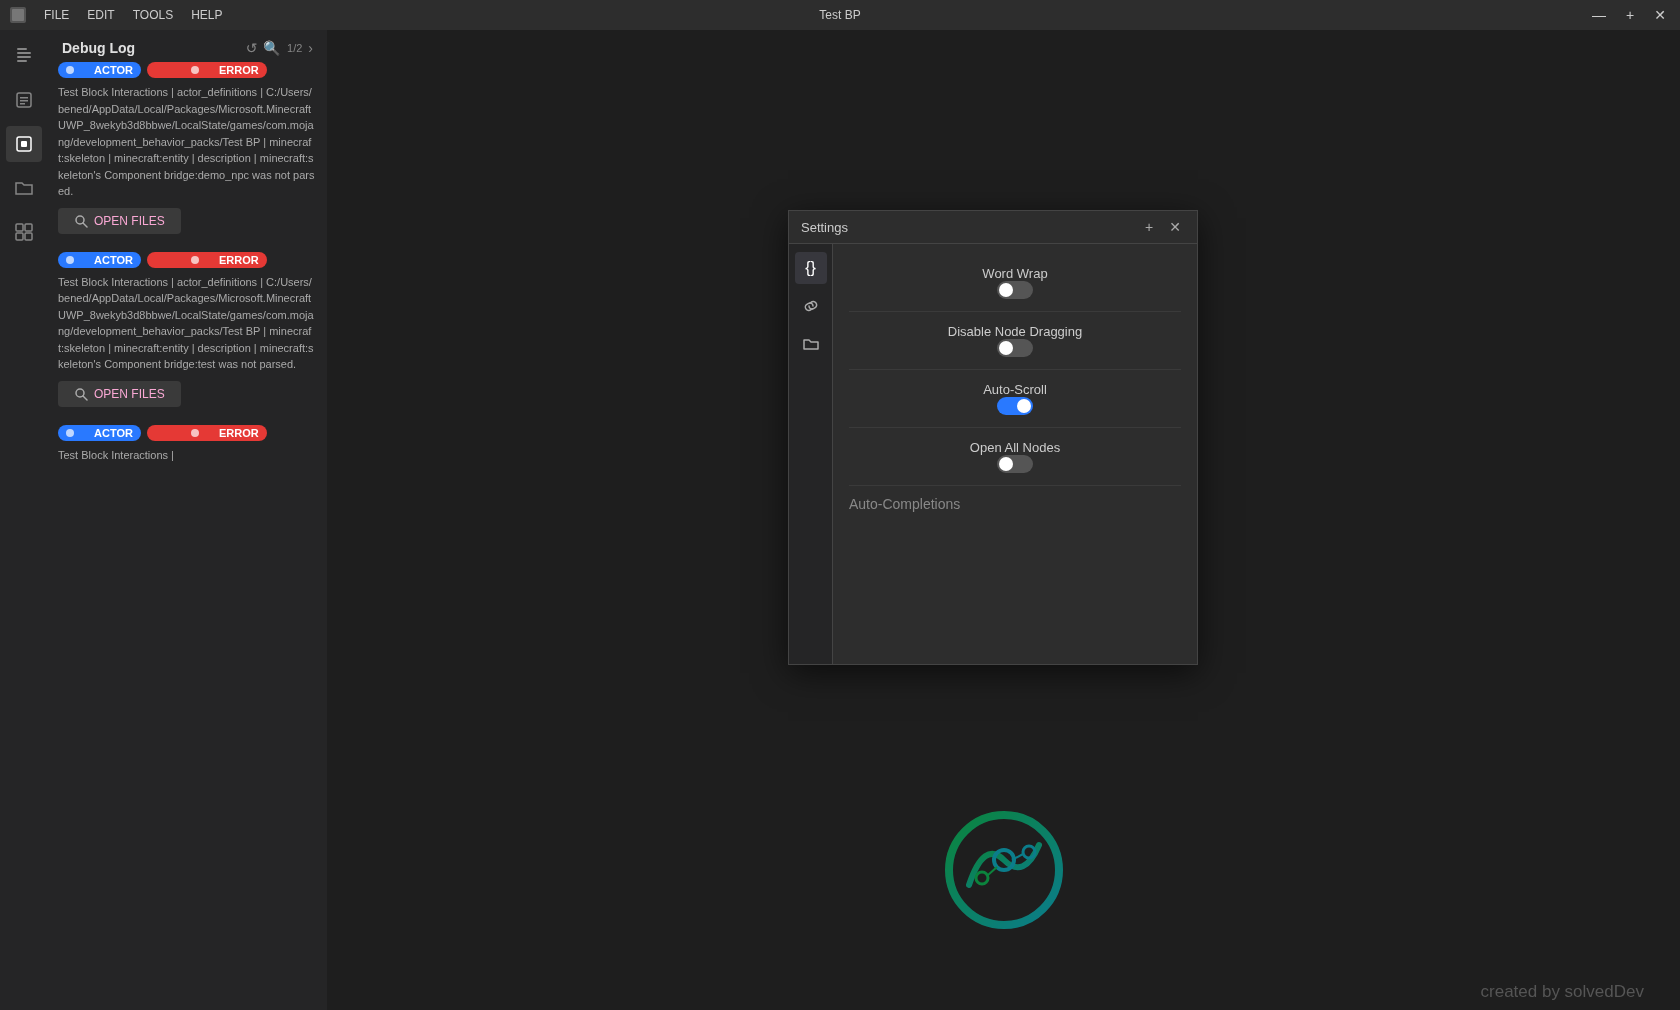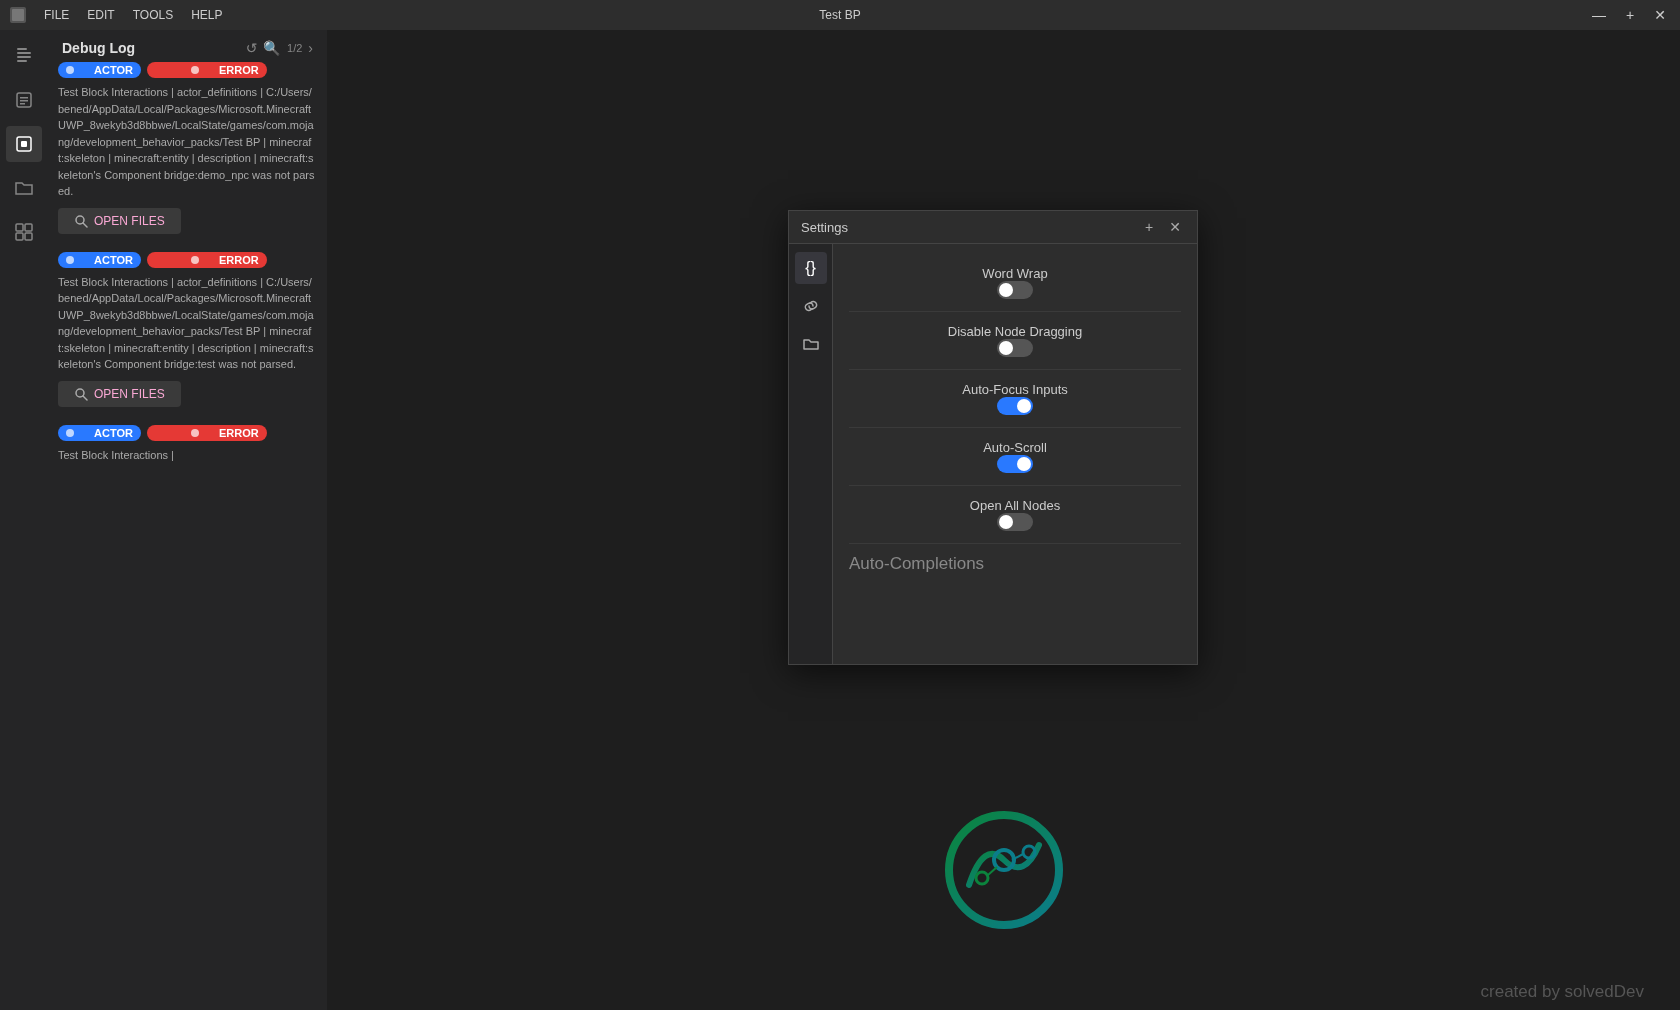--- a/index.html
+++ b/index.html
@@ -351,21 +351,21 @@
       width: 14px;
       height: 14px;
       border-radius: 50%;
       background: #fff;
       transition: left 0.2s;
     }
     .toggle-thumb.off { left: 2px; }
     .toggle-thumb.on { left: 20px; }
 
     .section-header {
-      font-size: 17px;
+      font-size: 14px;
       color: #888;
       padding: 10px 0 4px;
       text-transform: none;
     }
   </style>
 </head>
 <body>
 
 <div class="titlebar">
   <div class="titlebar-menu">
@@ -557,27 +557,20 @@
           </div>
 
           <div class="settings-item">
             <span class="settings-label">Disable Node Dragging</span>
             <div class="toggle">
               <div class="toggle-track"></div>
               <div class="toggle-thumb off"></div>
             </div>
           </div>
 
-          <div class="settings-item">
-            <span class="settings-label">Auto-Focus Inputs</span>
-            <div class="toggle">
-              <div class="toggle-track on"></div>
-              <div class="toggle-thumb on"></div>
-            </div>
-          </div>
 
           <div class="settings-item">
             <span class="settings-label">Auto-Scroll</span>
             <div class="toggle">
               <div class="toggle-track on"></div>
               <div class="toggle-thumb on"></div>
             </div>
           </div>
 
 

